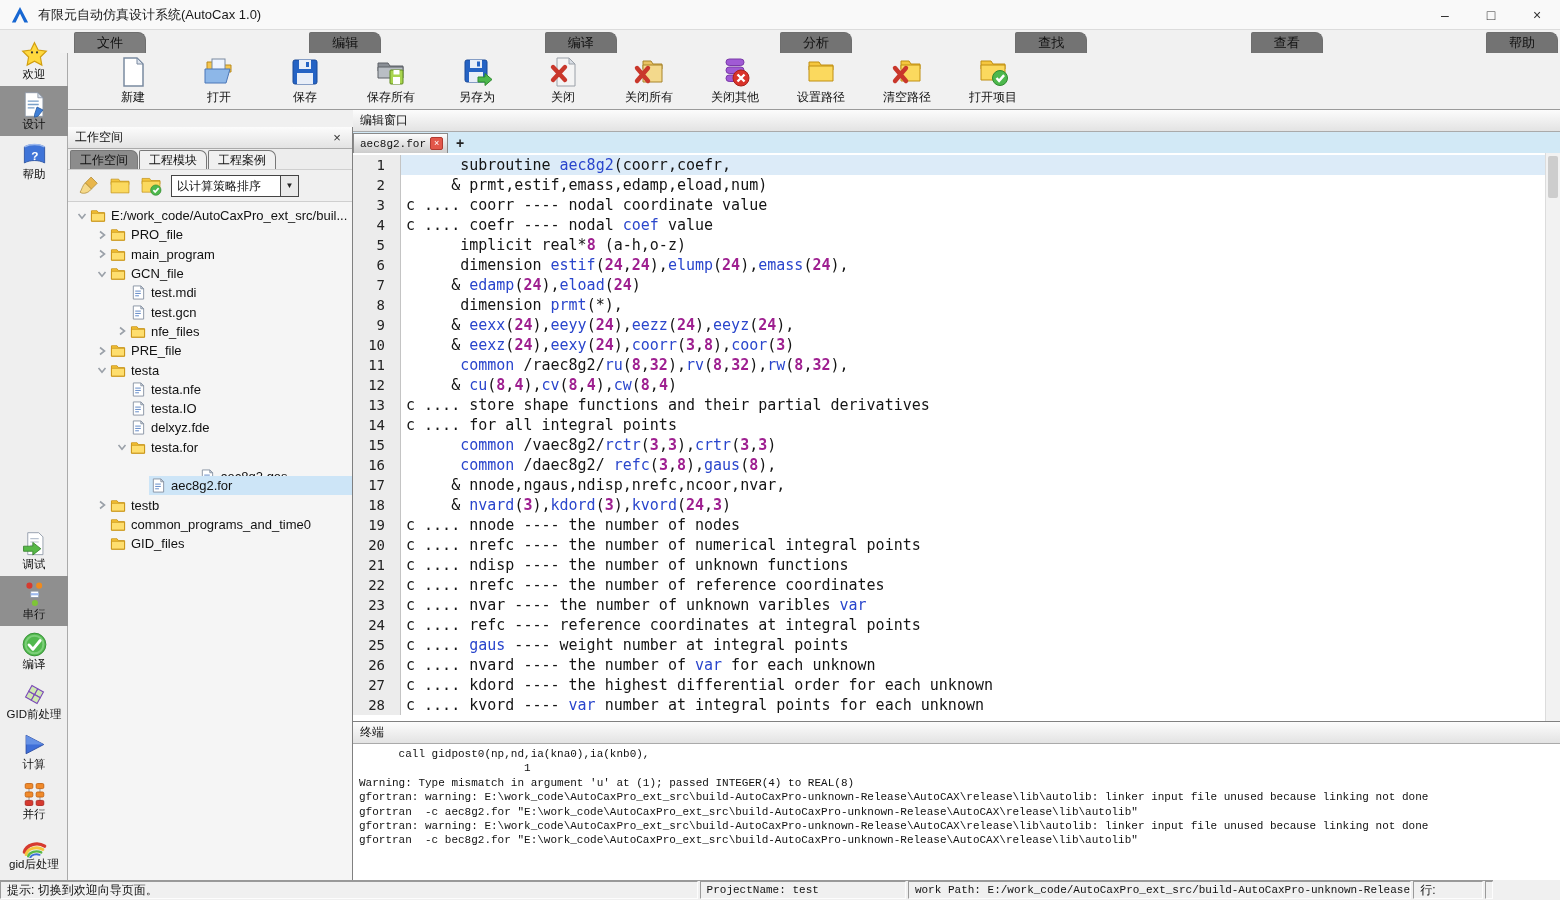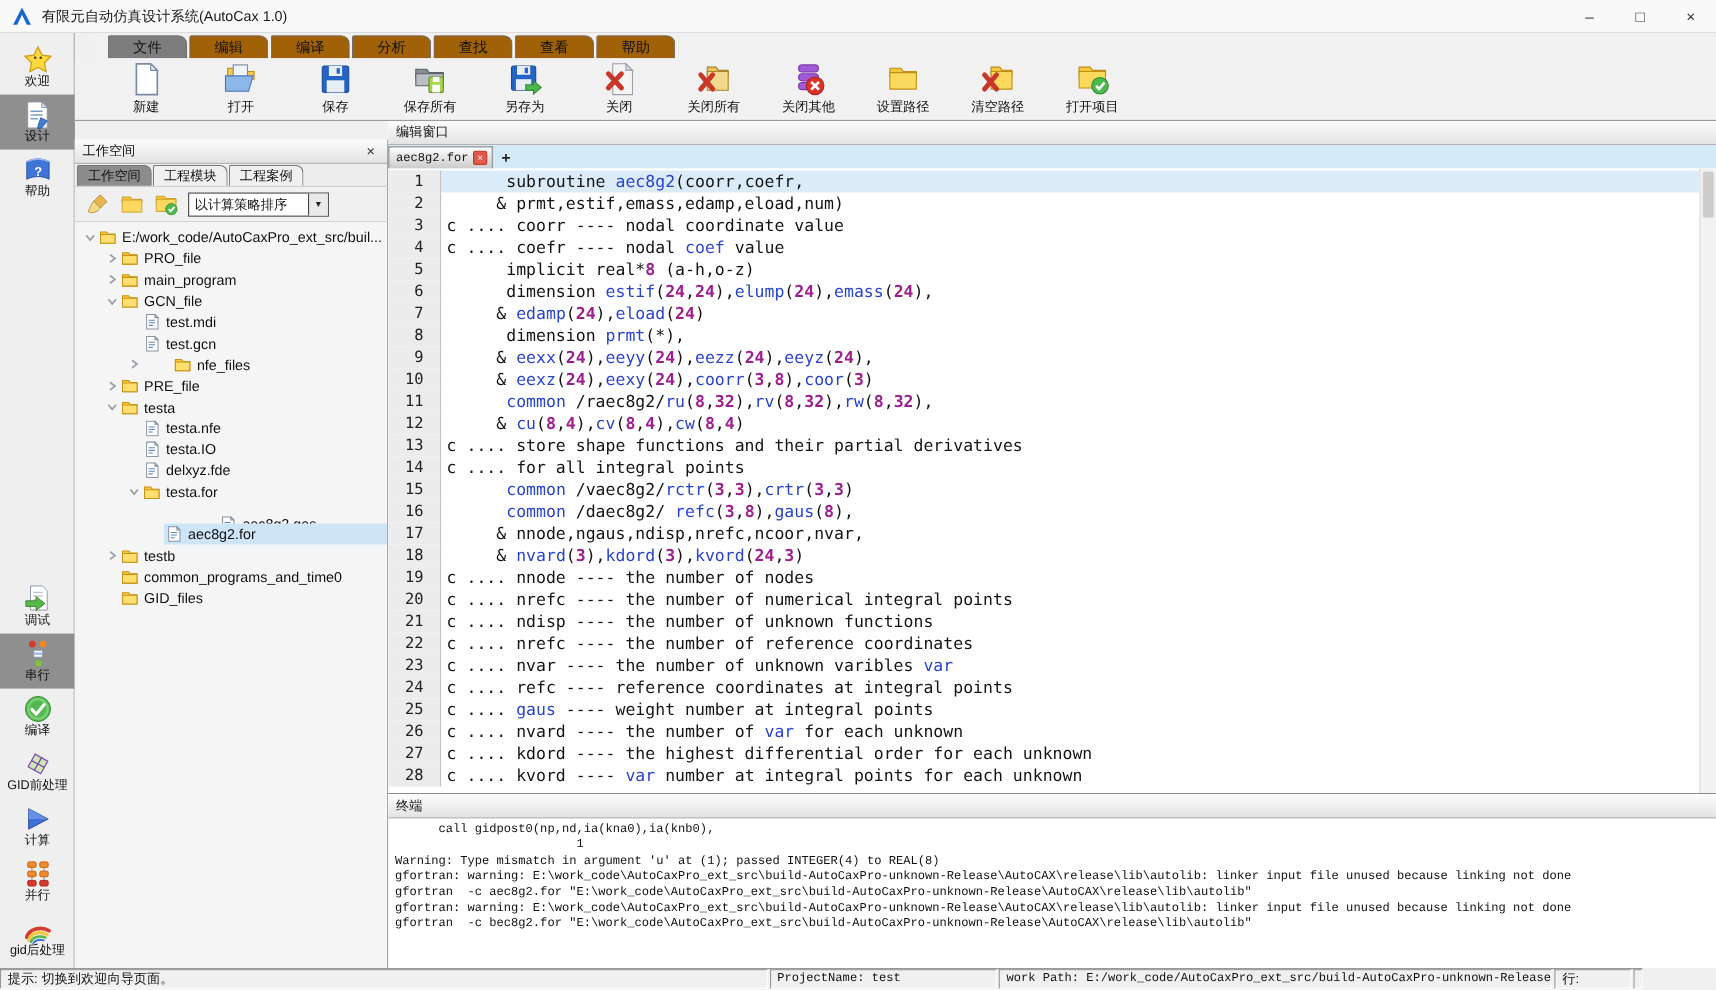--- a/index.html
+++ b/index.html
@@ -20,24 +20,24 @@
   .side-group-top { padding-top:6px; }
   .side-group-bottom { margin-top:auto; padding-bottom:4px; }
   .side-item { width:68px; height:50px; display:flex; flex-direction:column; align-items:center;
                justify-content:center; cursor:default; }
   .side-item.active { background:#8f8f8f; }
   .side-item .icon { width:27px; height:27px; }
   .side-item .icon svg { width:100%; height:100%; }
   .side-label { font-size:11.5px; color:#111; line-height:13px; white-space:nowrap; }
 
   
-  .menubar { position:absolute; left:84px; top:30px; right:0; height:23px; background:#f1f1f1;
-             display:flex; align-items:flex-end; padding-left:14px; }
+  .menubar { position:absolute; left:60px; top:30px; right:0; height:23px; background:#f1f1f1;
+             display:flex; align-items:flex-end; padding-left:14px;justify-content:space-between; }
   .menu-tab { width:72px; height:21px; line-height:20px; text-align:center; font-size:13px;
-              border:1px solid #6e6e6e; border-bottom:none; background:#a16207; margin-right:2px;
+              border:1px solid #6e6e6e; border-bottom:none; background:#737373; margin-right:2px;
               border-radius:2px 8px 0 0; }
   .menu-tab.active { background:#7d7d7d; }
   .toolbar { position:absolute; left:68px; top:53px; right:0; height:57px; background:#f1f1f1;
              border-bottom:1px solid #9a9a9a; display:flex; padding-left:22px; }
   .tool-btn { width:86px; display:flex; flex-direction:column; align-items:center; justify-content:center; }
   .tool-btn .icon { width:32px; height:32px; }
   .tool-btn .icon svg { width:100%; height:100%; }
   .tool-label { font-size:12px; margin-top:1px; white-space:nowrap; }
 
   
@@ -448,21 +448,21 @@
           <span class="tree-ico"><svg viewBox="0 0 16 16">
               <path d="M3 1h8l3 3v11H3z" fill="#fff" stroke="#8a94a4"></path>
               <path d="M11 1l3 3h-3z" fill="#d8dee8" stroke="#8a94a4"></path>
               <g stroke="#5b84c4" stroke-width="1">
                 <path d="M5 6.5h6M5 9h6M5 11.5h4"></path>
               </g>
             </svg></span>
           <span>test.gcn</span>
         </span>
       </div>
-      <div class="tree-row" style="padding-left: 46px; gap: 28px;">
+      <div class="tree-row" style="padding-left: 46px;">
         <span class="tree-exp">
           <svg viewBox="0 0 10 10">
             <path d="M3 1.5L7.5 5 3 8.5" fill="none" stroke="#9aa0a8" stroke-width="1.6"></path>
           </svg>
         </span>
         <span class="tree-main">
           <span class="tree-ico"><svg viewBox="0 0 16 16">
               <path d="M1 3h6l1.5 2H15v9H1z" fill="#fdca3a" stroke="#c79317"></path>
               <path d="M1 5.5h14V14H1z" fill="#fede6e" stroke="#c79317"></path>
             </svg></span>

